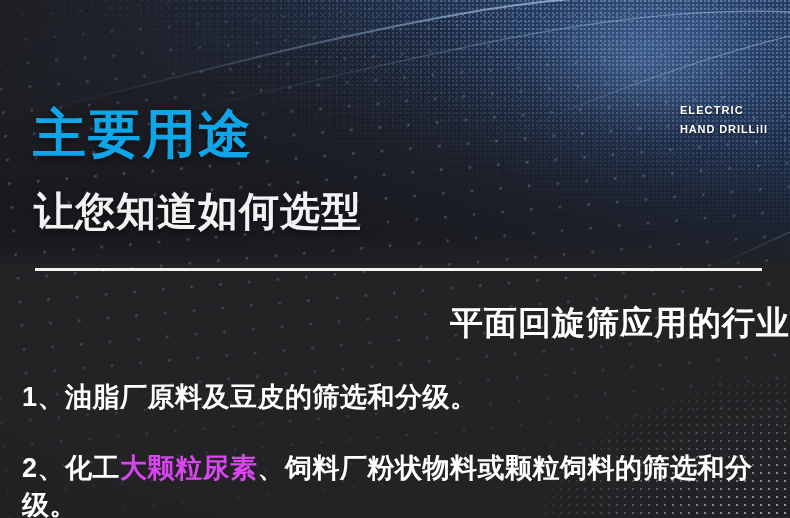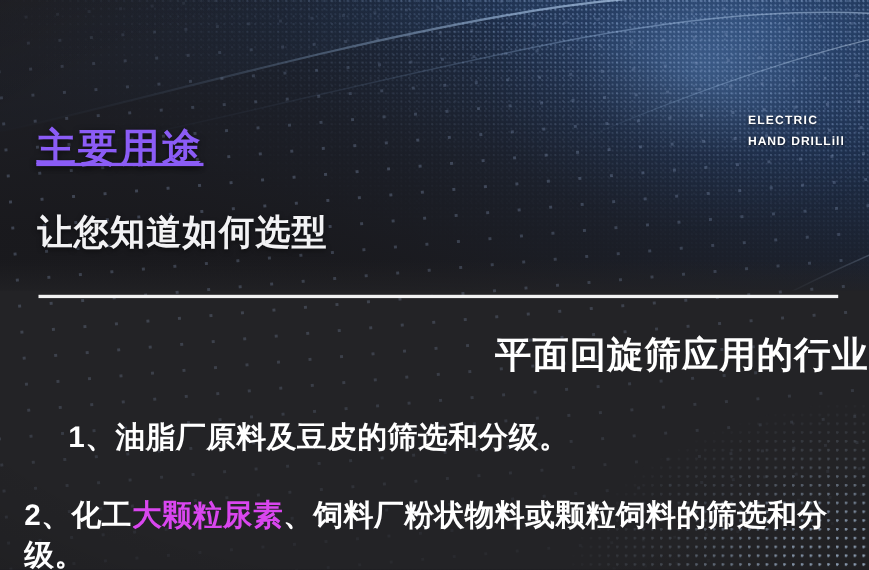--- a/index.html
+++ b/index.html
@@ -60,34 +60,34 @@
 
   
   .content{position:absolute;inset:0;}
 
   .brand{position:absolute;right:22px;top:101px;
     color:#ffffff;font-weight:bold;font-size:11px;letter-spacing:1.1px;line-height:19px;
     text-shadow:0 1px 3px rgba(0,0,0,.65);}
   .brand .l2{letter-spacing:.9px;}
 
   .title{position:absolute;left:33px;top:103px;
-    color:#8b5cf6;font-weight:bold;font-size:36px;letter-spacing:2px;line-height:62px;
-    text-shadow:0 2px 6px rgba(0,0,0,.55);text-decoration:underline;}
+    color:#0ea5e9;font-weight:bold;font-size:53px;letter-spacing:2px;line-height:62px;
+    text-shadow:0 2px 6px rgba(0,0,0,.55);}
   .subtitle{position:absolute;left:34px;top:186px;
-    color:#f2f2f4;font-weight:bold;font-size:32px;letter-spacing:1px;line-height:50px;
+    color:#f2f2f4;font-weight:bold;font-size:40px;letter-spacing:1px;line-height:50px;
     text-shadow:0 2px 5px rgba(0,0,0,.5);}
 
   .divider{position:absolute;left:35px;top:268px;width:727px;height:3px;background:#f3f3f3;}
 
   .section-heading{position:absolute;left:0;right:0;top:301px;text-align:right;
     color:#ffffff;font-weight:bold;font-size:33px;letter-spacing:1px;}
 
   .item{position:absolute;left:22px;color:#ffffff;font-weight:bold;
     font-size:27px;letter-spacing:.5px;line-height:37px;}
-  .item-1{top:379px;margin-left:40px;}
+  .item-1{top:379px;}
   .item-2{top:450px;right:18px;}
   .hl{color:#d946ef;}
 </style>
 </head>
 <body>
 
 <div id="stage">
 
   <div class="bg-base"></div>
   <div class="glow-tr"></div>

